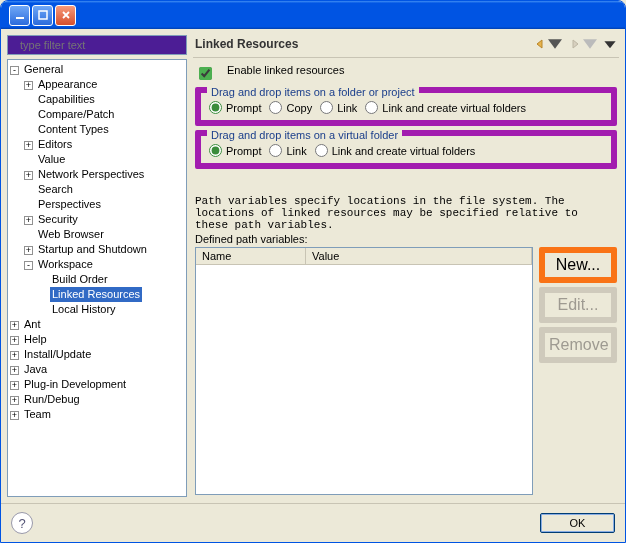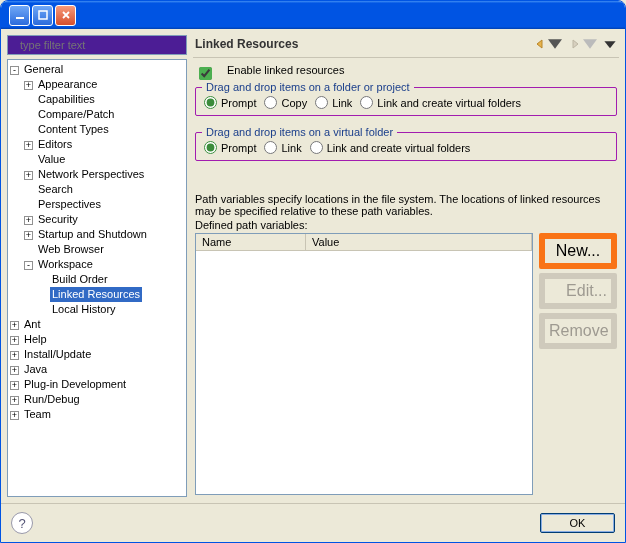--- a/index.html
+++ b/index.html
@@ -27,37 +27,37 @@
   .right { flex: 1; display: flex; flex-direction: column; min-width: 0; }
   .page-head { display: flex; align-items: center; border-bottom: 1px solid #c8c4b4; padding: 2px 2px 6px 2px; }
   .page-title { font-size: 12px; font-weight: bold; flex: 1; color: #333; }
   .head-icons { display:flex; gap:6px; align-items:center; }
   .arrow-btn { display:inline-flex; align-items:center; cursor:pointer; }
   .arrow-btn svg { width:14px; height:14px; }
   .mini-drop { width:6px; height:6px; margin-left:1px; }
   .page-body { flex:1; padding: 6px 2px 2px 2px; display:flex; flex-direction:column; min-height:0; }
   .check-row { display:flex; gap:12px; margin-bottom:4px; }
   .check-row input { accent-color: #4caf50; }
-  .group { border:1px solid #a21caf; border-radius:2px; padding:8px 12px 6px 8px; margin-bottom:16px; position:relative; }
+  .group { border:6px solid #a21caf; border-radius:2px; padding:8px 12px 6px 8px; margin-bottom:4px; position:relative; }
   .group-title { position:absolute; top:-7px; left:6px; background:#ece9d8; padding:0 4px; color:#1a3e8b; }
   .radio-row { display:flex; gap:8px; align-items:flex-end; }
   .radio-item { display:flex; align-items:center; gap:2px; }
   .radio-item input { accent-color:#3b8c3b; margin:0 2px 0 0; }
-  .desc { margin-top:16px; color:#000; }
+  .desc { margin-top:22px; color:#000;font-family:Liberation Mono, monospace; }
   .defvar { margin-top:2px; }
   .table-area { flex:1; display:flex; gap:6px; margin-top:2px; min-height:0; }
   .table { flex:1; border:1px solid #7f9db9; background:#ec4899; display:flex; flex-direction:column; }
   .table-head { display:flex; background:#ece9d8; border-bottom:1px solid #c8c4b4; }
   .th { padding:2px 6px; border-right:1px solid #c8c4b4; font-weight:normal; }
   .th.name { width:110px; }
   .th.value { flex:1; }
   .table-body { flex:1; background:#fff; }
   .btn-col { display:flex; flex-direction:column; gap:4px; width:78px; }
   .btn { border:6px solid #f97316; background:#ece9d8; padding:3px 4px; text-align:center; cursor:pointer; border-radius:2px; font-family:inherit; font-size:16px; }
-  .btn:disabled { color:#9e9a91; border-color:#cfcabc; cursor:default;text-align:right; }
+  .btn:disabled { color:#9e9a91; border-color:#cfcabc; cursor:default; }
   .footer { border-top:1px solid #c8c4b4; padding:8px 10px; display:flex; align-items:center; }
   .help-icon { width:22px; height:22px; border:1px solid #99a; border-radius:50%; display:flex; align-items:center; justify-content:center; color:#557; background:#fff; cursor:pointer; font-size:13px; }
   .footer-spacer { flex:1; }
   .dlg-btn { min-width:75px; padding:3px 10px; border:1px solid #7f9db9; background:#ece9d8; margin-left:6px; cursor:pointer; font-family:inherit; font-size:11px; border-radius:2px; }
   .dlg-btn.default { border:1px solid #003c74; box-shadow: inset 0 0 0 1px #89ade4; }
 </style>
 </head>
 <body>
 
 <div class="window">
@@ -91,22 +91,22 @@
                     <li><span class="expander">+</span><span class="node">Appearance</span></li>
                     <li><span class="expander empty"></span><span class="node">Capabilities</span></li>
                     <li><span class="expander empty"></span><span class="node">Compare/Patch</span></li>
                     <li><span class="expander empty"></span><span class="node">Content Types</span></li>
                     <li><span class="expander">+</span><span class="node">Editors</span></li>
                     <li><span class="expander empty"></span><span class="node">Value</span></li>
                     <li><span class="expander">+</span><span class="node">Network Perspectives</span></li>
                     <li><span class="expander empty"></span><span class="node">Search</span></li>
                     <li><span class="expander empty"></span><span class="node">Perspectives</span></li>
                     <li><span class="expander">+</span><span class="node">Security</span></li>
+                    <li><span class="expander empty"></span><span class="node">Web Browser</span></li>
                     <li><span class="expander">+</span><span class="node">Startup and Shutdown</span></li>
-                    <li><span class="expander empty"></span><span class="node">Web Browser</span></li>
                     <li><span class="expander">-</span><span class="node">Workspace</span><ul>
                         <li><span class="expander empty"></span><span class="node">Build Order</span></li>
                         <li><span class="expander empty"></span><span class="node sel">Linked Resources</span></li>
                         <li><span class="expander empty"></span><span class="node">Local History</span></li>
                       </ul></li>
                   </ul></li>
                 <li><span class="expander">+</span><span class="node">Ant</span></li>
                 <li><span class="expander">+</span><span class="node">Help</span></li>
                 <li><span class="expander">+</span><span class="node">Install/Update</span></li>
                 <li><span class="expander">+</span><span class="node">Java</span></li>

